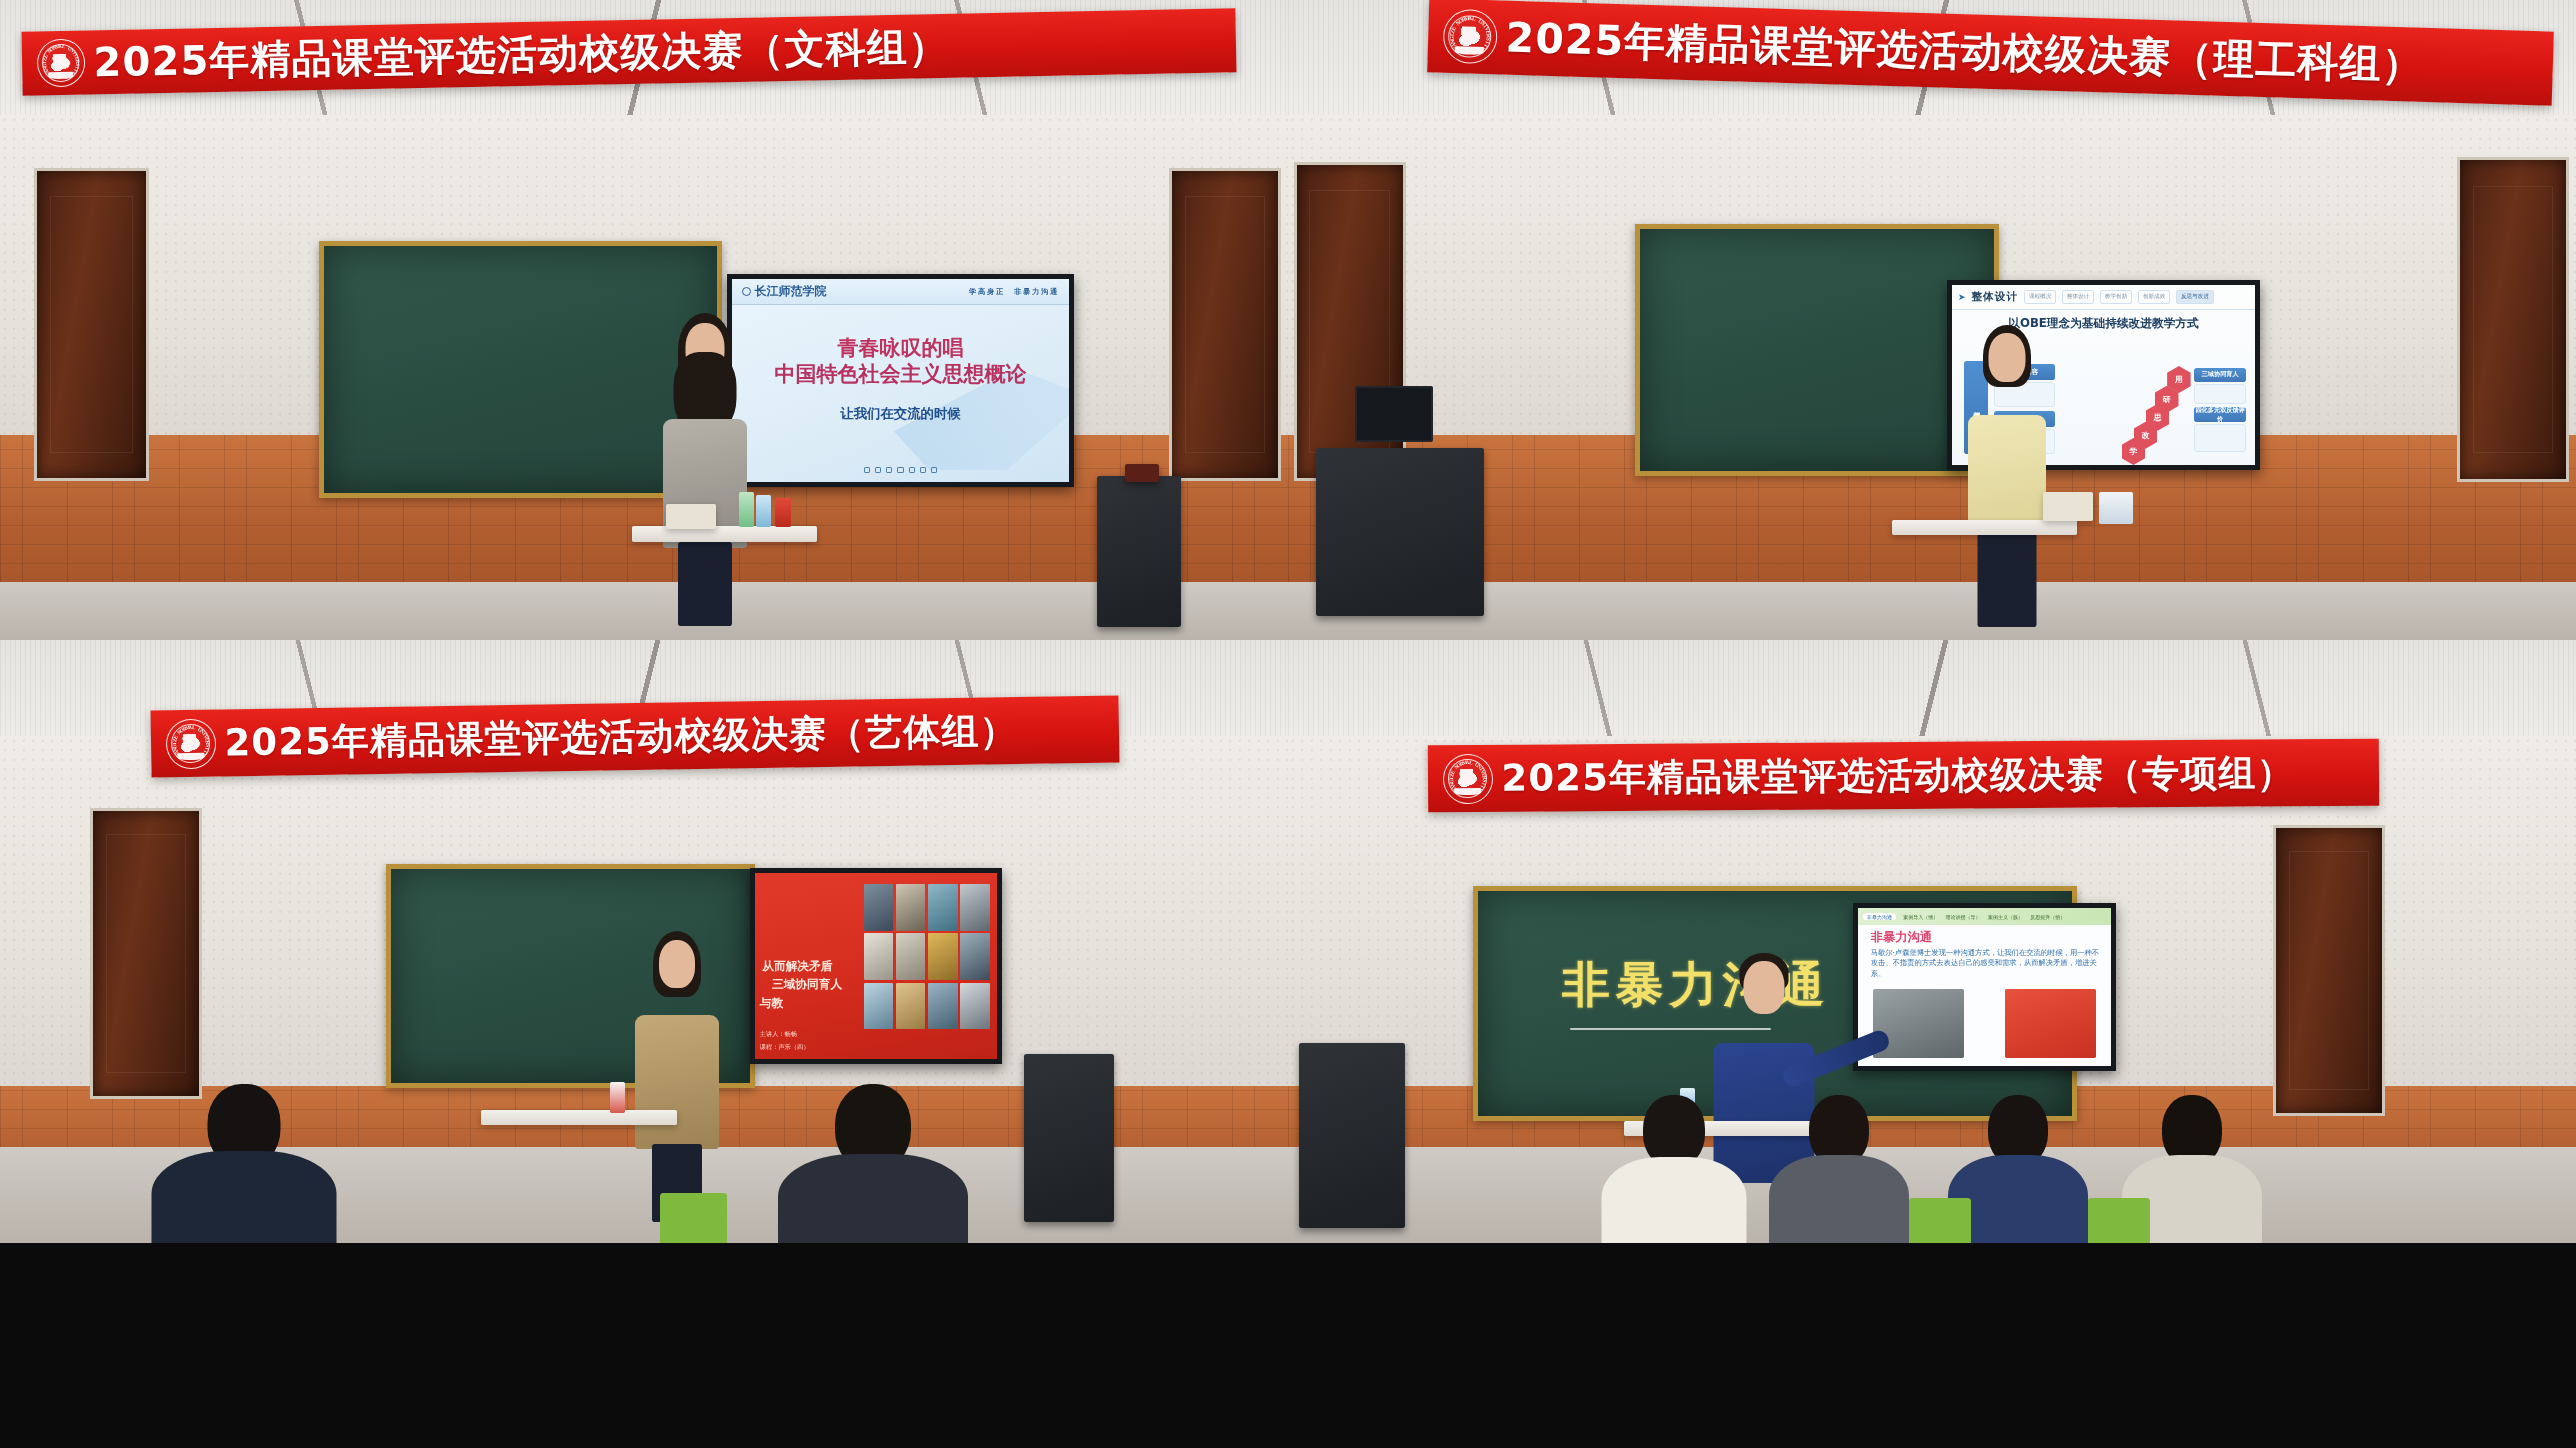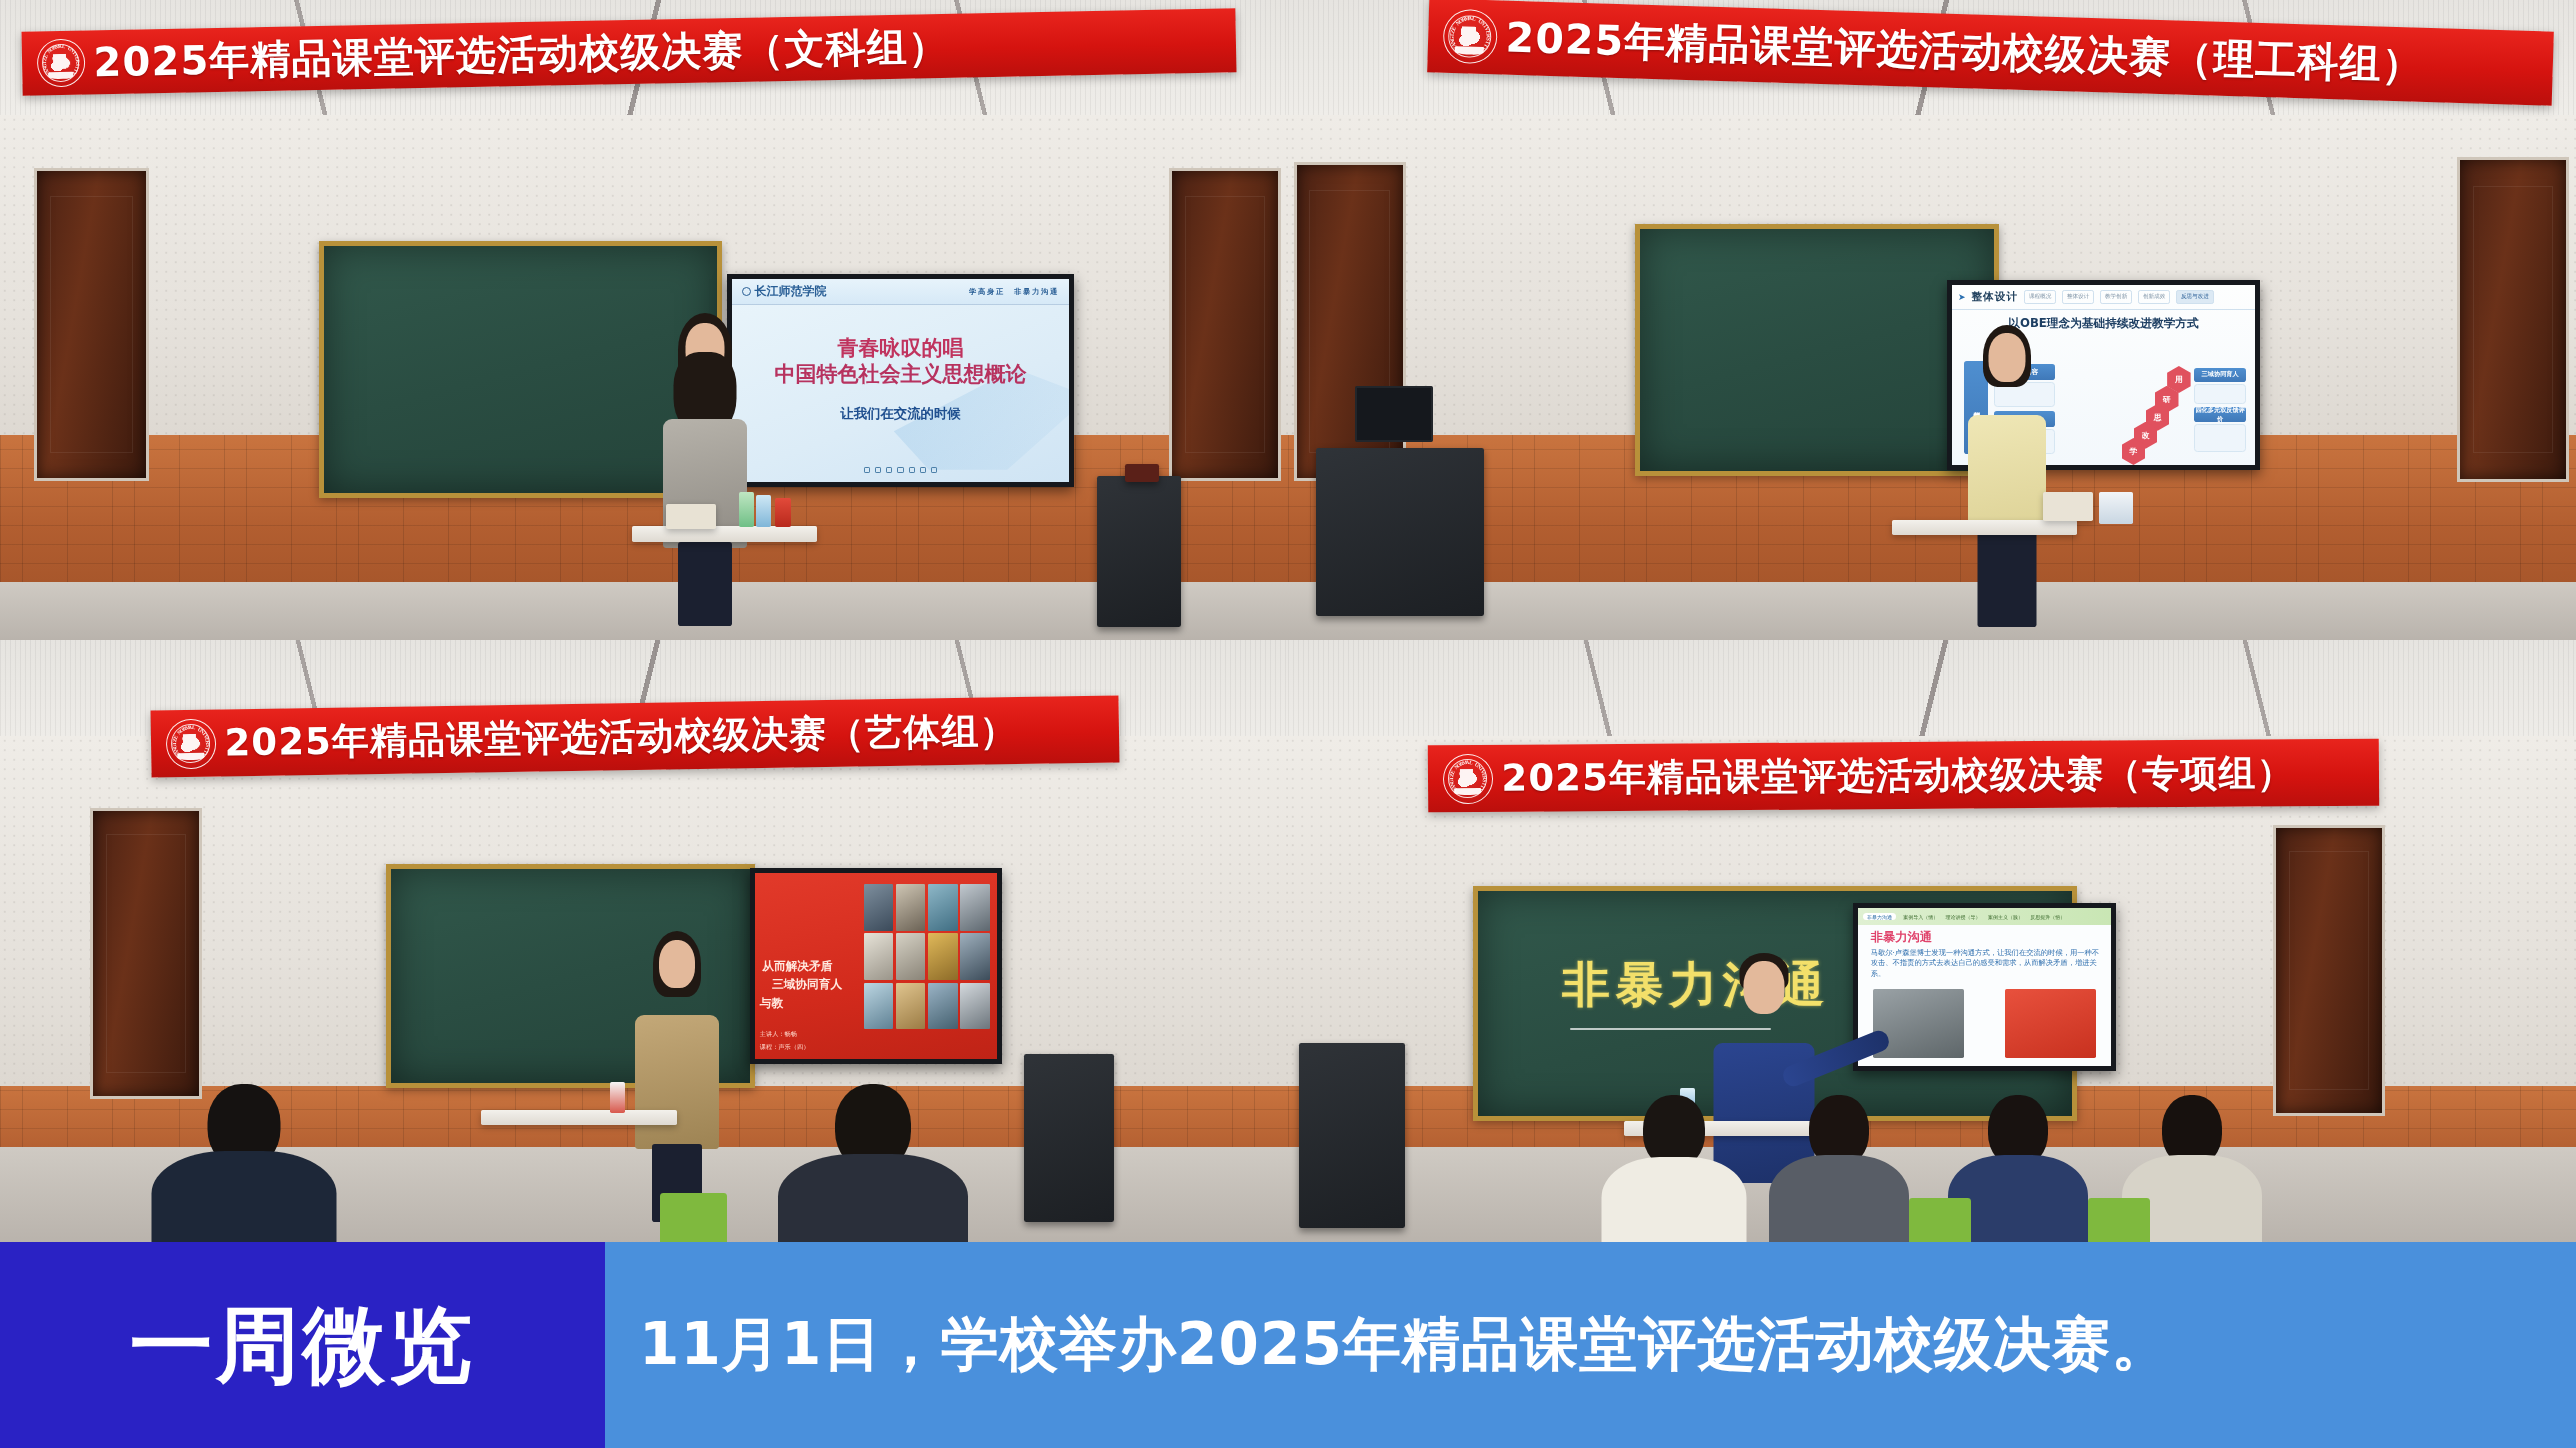--- a/index.html
+++ b/index.html
@@ -619,23 +619,15 @@
             <div class="b" style="top:60px;width:140px;height:101px;background:#d7d3c8;"></div>
           </div>
           <div class="chair" style="left:621px;bottom:0;width:62px;height:45px;"></div>
           <div class="chair" style="left:800px;bottom:0;width:62px;height:45px;"></div>
         </div>
       </div>
     </div>
 
   </div>
 
-  <div class="footerbar">
-    <div class="tagbox" style="background:#2a22c4;">
-      <div class="tagtext">一周微览</div>
-    </div>
-    <div class="capbox" style="background:#4a90dc;">
-      <div class="captext">11月1日，学校举办2025年精品课堂评选活动校级决赛。</div>
-    </div>
-  </div>
 
 </div>
 
 
 </body></html>

